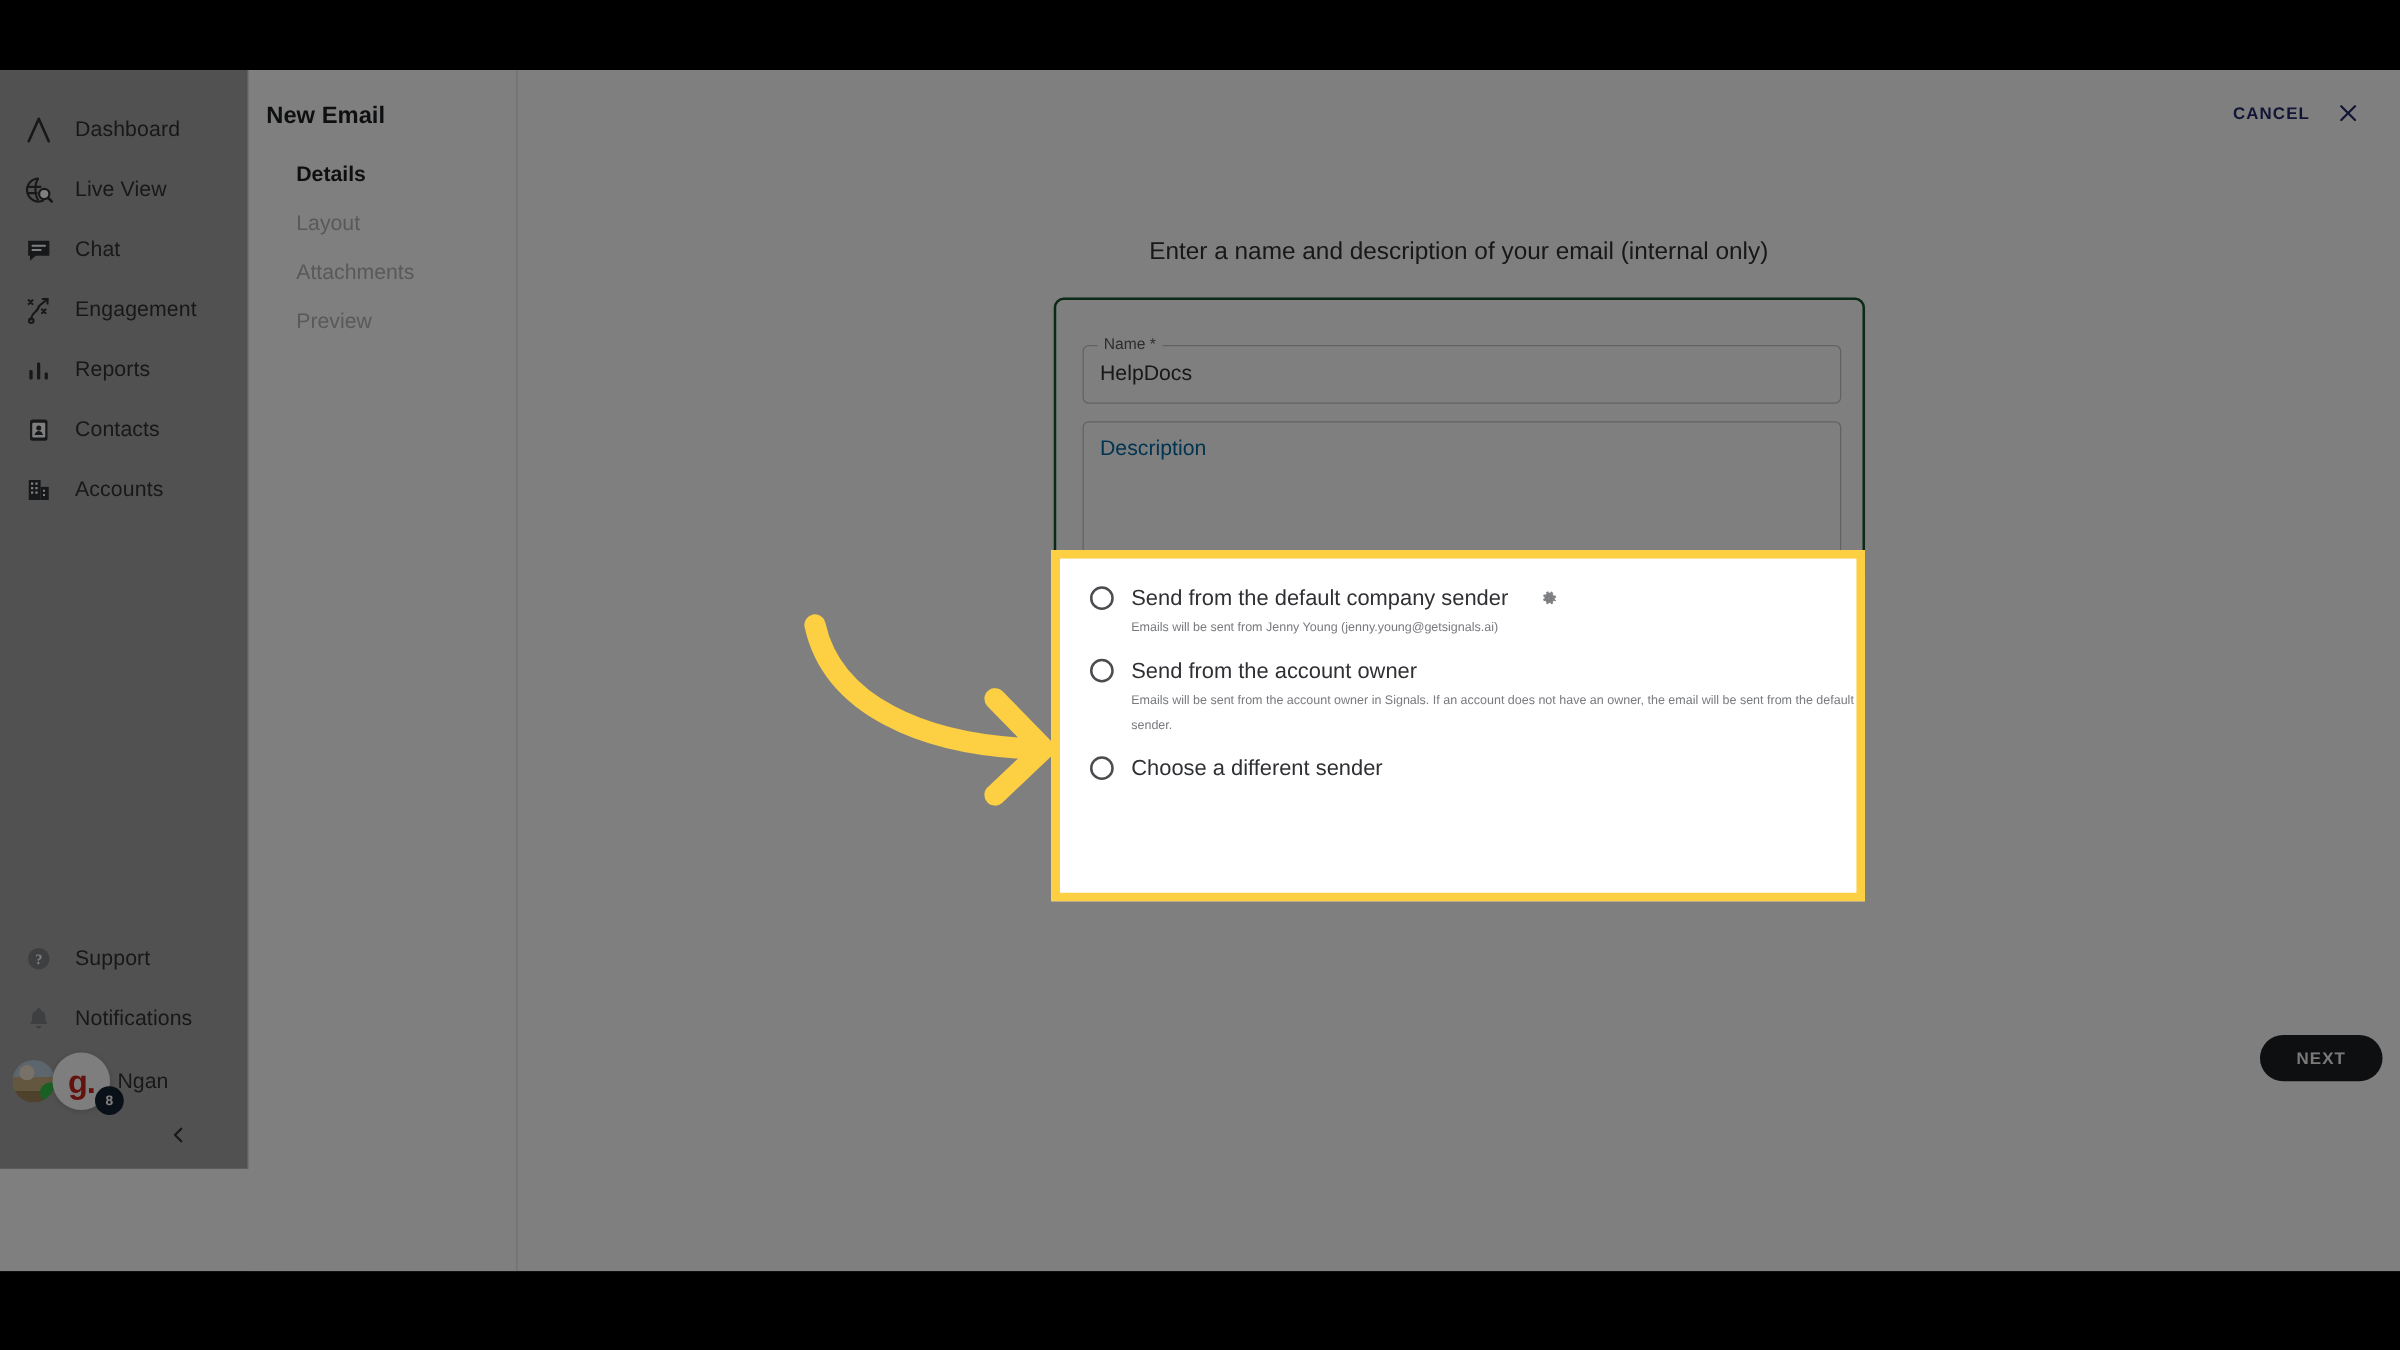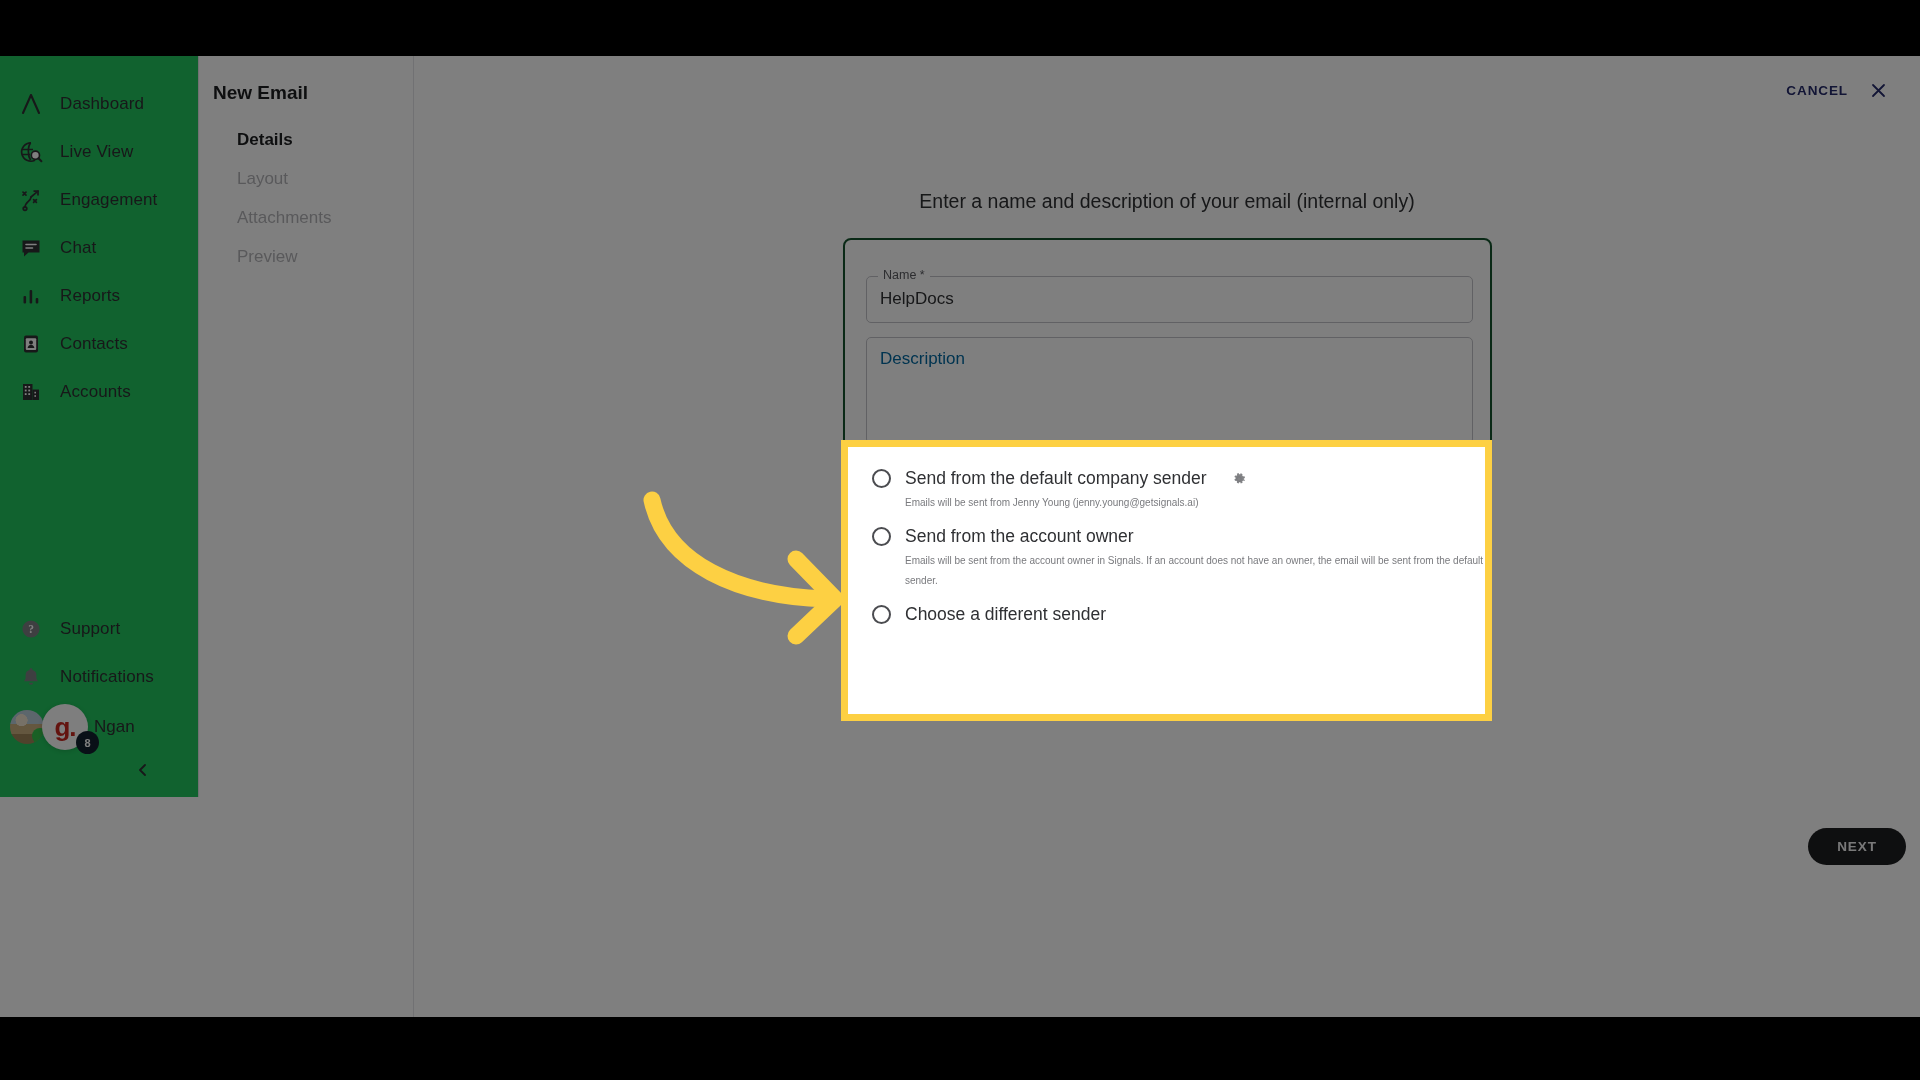--- a/index.html
+++ b/index.html
@@ -29,22 +29,22 @@
     position: absolute; left: 0; top: 0;
     width: 1920px; height: 961px;
     background: rgba(0,0,0,0.50);
     z-index: 30;
     pointer-events: none;
   }
 
   
   .sidebar {
     position: absolute; left: 0; top: 0;
-    width: 199px; height: 741px;
-    background: #22c55e;
+    width: 199px; height: 879px;
+    background: #a3a3a3;
     border-right: 1px solid #e2e2e6;
     z-index: 10;
   }
   .nav-list { position: absolute; left: 0; top: 24px; width: 199px; }
   .nav-item {
     display: flex; align-items: center;
     height: 48px; padding-left: 14px;
     cursor: pointer;
   }
   .nav-icon {
@@ -272,40 +272,40 @@
               <path d="M11.6 2.9c-3 3.6-3 12.6 0 17.4"></path>
             <circle cx="16.4" cy="15.2" r="4.1" fill="#fff"></circle>
               <path d="M19.4 18.2 L22.4 21.2" stroke-linecap="round" stroke-width="2"></path>
           </svg>
         </span>
         <span class="nav-label">Live View</span>
       </div>
 
       <div class="nav-item">
         <span class="nav-icon">
+          <svg width="24" height="24" viewBox="0 0 24 24">
+            <path d="M3.5 4.5h17v12h-11l-4.5 4v-4h-1.5z" fill="#2f3033"></path>
+            <path d="M7 8.5h10M7 12h6.5" stroke="#fff" stroke-width="1.6" stroke-linecap="round"></path>
+          </svg>
+        </span>
+        <span class="nav-label">Chat</span>
+      </div>
+
+      <div class="nav-item">
+        <span class="nav-icon">
           <svg width="24" height="24" viewBox="0 0 24 24" fill="none" stroke="#2f3033" stroke-width="1.7">
             <path d="M6 19.5c0-6 6-6 6-10.5" stroke-linecap="round"></path>
             <path d="M12 9 L19 3.2" stroke-linecap="round"></path>
               <path d="M14.5 3.2H19v4.4"></path>
             <circle cx="6" cy="20.6" r="1.8"></circle>
             <path d="M4 4.2l3 3M7 4.2l-3 3" stroke-linecap="round"></path>
             <path d="M14.6 11.6l2.8 2.8M17.4 11.6l-2.8 2.8" stroke-linecap="round"></path>
           </svg>
         </span>
         <span class="nav-label">Engagement</span>
-      </div>
-
-      <div class="nav-item">
-        <span class="nav-icon">
-          <svg width="24" height="24" viewBox="0 0 24 24">
-            <path d="M3.5 4.5h17v12h-11l-4.5 4v-4h-1.5z" fill="#2f3033"></path>
-            <path d="M7 8.5h10M7 12h6.5" stroke="#fff" stroke-width="1.6" stroke-linecap="round"></path>
-          </svg>
-        </span>
-        <span class="nav-label">Chat</span>
       </div>
 
       <div class="nav-item">
         <span class="nav-icon">
           <svg width="24" height="24" viewBox="0 0 24 24" fill="#2f3033">
             <rect x="4.5" y="12" width="2.6" height="7.5" rx="1"></rect>
             <rect x="10.6" y="6" width="2.6" height="13.5" rx="1"></rect>
             <rect x="16.7" y="14" width="2.6" height="5.5" rx="1"></rect>
           </svg>
         </span>

